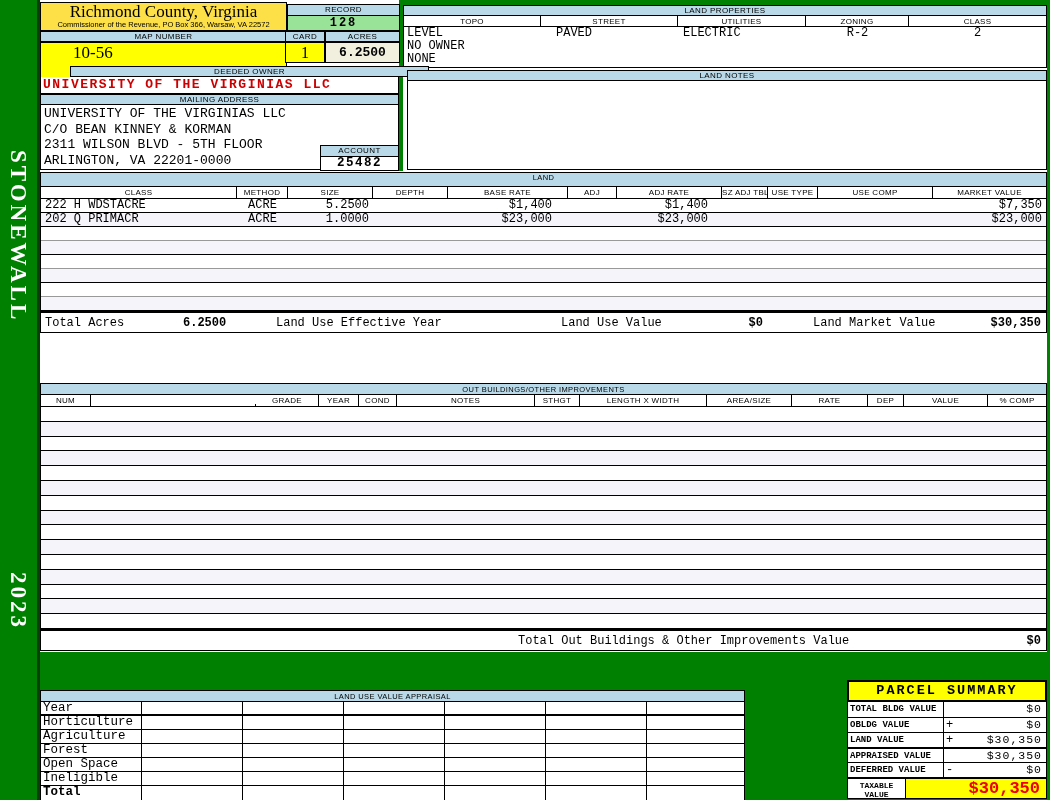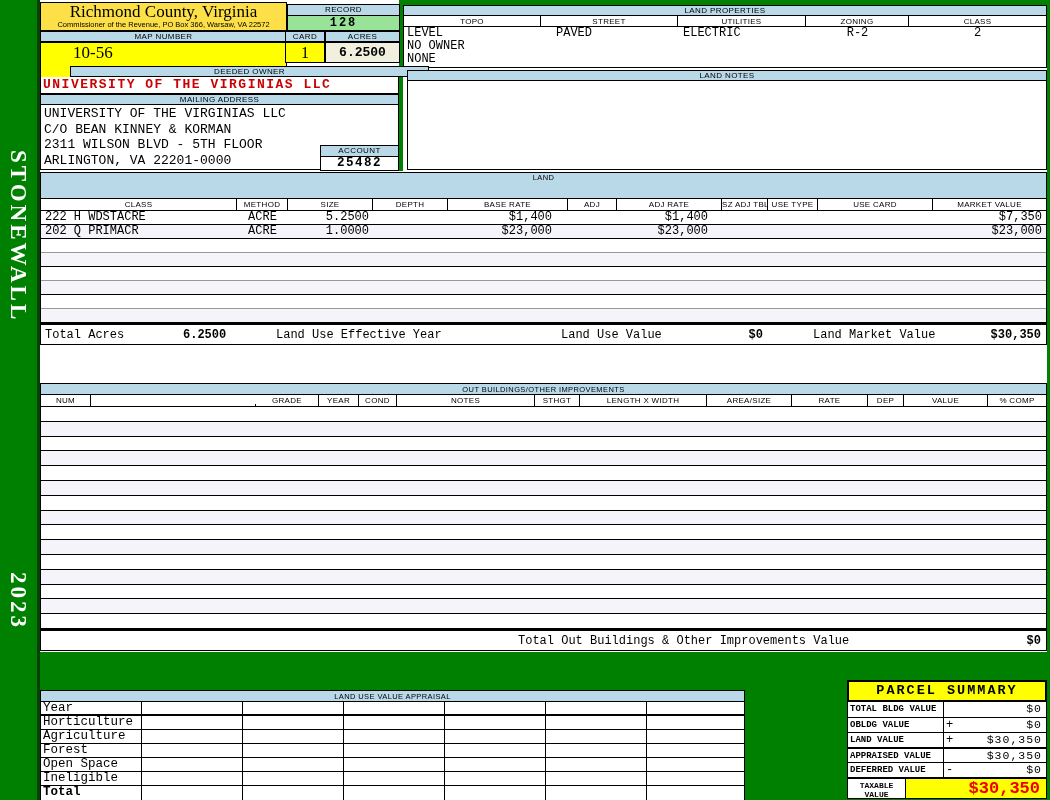--- a/index.html
+++ b/index.html
@@ -105,32 +105,32 @@
     <div>ARLINGTON, VA 22201-0000</div>
   </div>
 
   <div class="abs bar" style="left:320px;top:145px;width:79px;height:12px;">ACCOUNT</div>
   <div class="abs mono bold" style="left:320px;top:157px;width:79px;height:14px;background:#fff;border:1px solid #000;border-top:none;box-sizing:border-box;text-align:center;font-size:12.5px;line-height:13px;letter-spacing:1.5px;">25482</div>
 
   <div class="abs bar" style="left:407px;top:70px;width:640px;height:11px;">LAND NOTES</div>
   <div class="abs" style="left:407px;top:81px;width:640px;height:89px;background:#fff;border:1px solid #000;border-top:none;box-sizing:border-box;"></div>
 
   <div class="abs sect" style="left:40px;top:172px;width:1007px;">
-    <div class="bar" style="border:none;border-bottom:1px solid #000;height:26px;font-size:7.5px;line-height:10px;">LAND</div>
+    <div class="bar" style="border:none;border-bottom:1px solid #000;height:14px;font-size:7.5px;line-height:10px;">LAND</div>
     <div class="flexrow" style="height:12px;border-bottom:1px solid #000;background:#fff;">
       <div class="cell colh" style="width:196px;">CLASS</div>
       <div class="cell colh" style="width:51px;">METHOD</div>
       <div class="cell colh" style="width:85px;">SIZE</div>
       <div class="cell colh" style="width:75px;">DEPTH</div>
       <div class="cell colh" style="width:120px;">BASE RATE</div>
       <div class="cell colh" style="width:49px;">ADJ</div>
       <div class="cell colh" style="width:105px;">ADJ RATE</div>
       <div class="cell colh" style="width:46px;">SZ ADJ TBL</div>
       <div class="cell colh" style="width:50px;">USE TYPE</div>
-      <div class="cell colh" style="width:115px;">USE CARD</div>
+      <div class="cell colh" style="width:115px;">USE COMP</div>
       <div class="cell colh" style="flex:1;">MARKET VALUE</div>
     </div>
     <div class="flexrow mono datarow">
       <div class="cell" style="width:196px;padding-left:4px;">222 H WDSTACRE</div>
       <div class="cell c" style="width:51px;">ACRE</div>
       <div class="cell r" style="width:85px;padding-right:4px;">5.2500</div>
       <div class="cell" style="width:75px;"></div>
       <div class="cell r" style="width:120px;padding-right:16px;">$1,400</div>
       <div class="cell" style="width:49px;"></div>
       <div class="cell r" style="width:105px;padding-right:14px;">$1,400</div>

